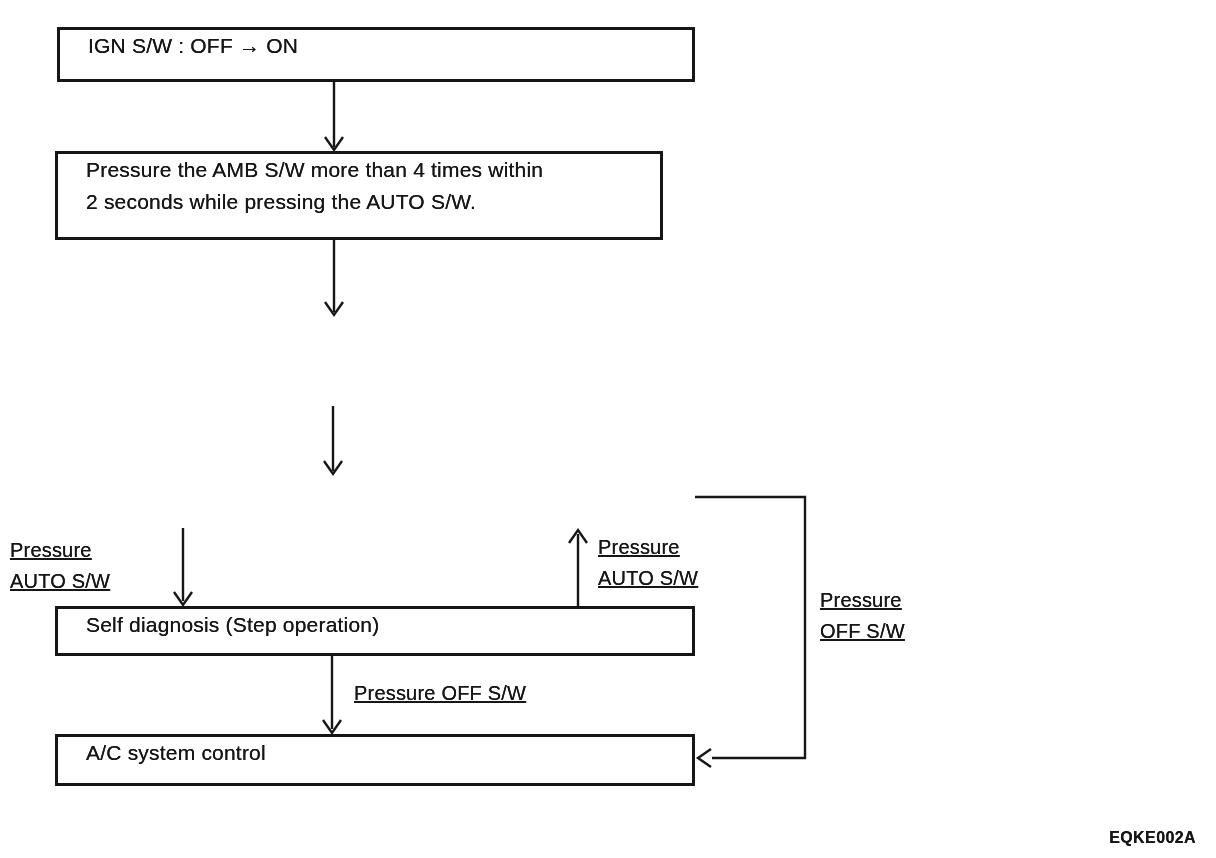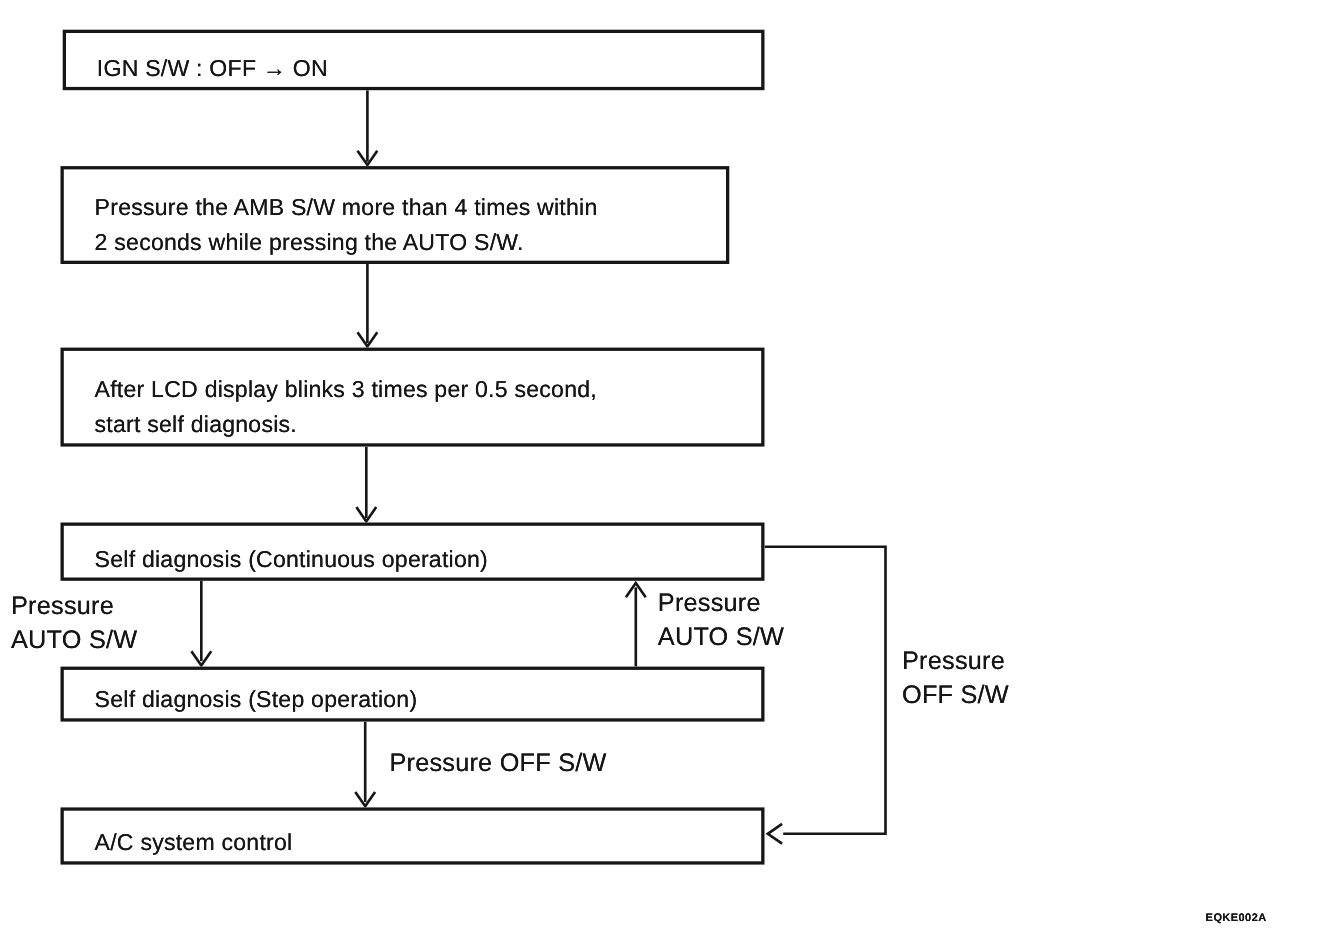--- a/index.html
+++ b/index.html
@@ -15,58 +15,59 @@
     font-family: "Liberation Sans", sans-serif;
     color: #161616;
     overflow: hidden;
   }
   .fc-box {
     position: absolute;
     box-sizing: border-box;
     border: 3px solid #161616;
     background: #ffffff;
     display: flex;
-    align-items: flex-end;
+    align-items: flex-start;
     padding-left: 28px;
     padding-right: 10px;
   }
   .fc-text {
     font-size: 21px;
     line-height: 32px;
     white-space: pre-line;
     letter-spacing: 0.2px;
     text-shadow: 0 0 0.6px #161616;
   }
   .fc-label {
     position: absolute;
-    font-size: 23px;
+    font-size: 20px;
     line-height: 31px;
     white-space: pre-line;
     letter-spacing: 0.2px;
     text-shadow: 0 0 0.6px #161616;
+    text-decoration: underline;
   }
   .connectors {
     position: absolute;
     left: 0;
     top: 0;
     width: 1216px;
     height: 858px;
   }
   .connectors * {
     stroke: #161616;
     stroke-width: 2.4;
     fill: none;
   }
   .fig-code {
     position: absolute;
     top: 829px;
     left: 1096px;
     width: 100px;
-    text-align: left;
-    font-size: 10px;
+    text-align: right;
+    font-size: 16px;
     font-weight: 700;
     letter-spacing: 0.4px;
     text-shadow: 0 0 0.5px #161616;
   }
   
   #box-ign        { left: 57px;  top: 27px;  width: 638px; height: 55px; }
   #box-amb        { left: 55px;  top: 151px; width: 608px; height: 89px; }
   #box-lcd        { left: 55px;  top: 316px; width: 640px; height: 90px; }
   #box-continuous { left: 55px;  top: 475px; width: 640px; height: 53px; }
   #box-step       { left: 55px;  top: 606px; width: 640px; height: 50px; }
@@ -115,28 +116,21 @@
 
   <div class="fc-box" id="box-ign">
     <span class="fc-text">IGN S/W : OFF →  ON</span>
   </div>
 
   <div class="fc-box" id="box-amb">
     <span class="fc-text">Pressure the AMB S/W more than 4 times within
 2 seconds while pressing the AUTO S/W.</span>
   </div>
 
-  <div class="fc-box" id="box-lcd">
-    <span class="fc-text">After LCD display blinks 3 times per 0.5 second,
-start self diagnosis.</span>
-  </div>
 
-  <div class="fc-box" id="box-continuous">
-    <span class="fc-text">Self diagnosis (Continuous operation)</span>
-  </div>
 
   <div class="fc-box" id="box-ac">
     <span class="fc-text">A/C system control</span>
   </div>
 
   <div class="fc-box" id="box-step">
     <span class="fc-text">Self diagnosis (Step operation)</span>
   </div>
 
   <div class="fc-label" id="lbl-auto-down">Pressure

